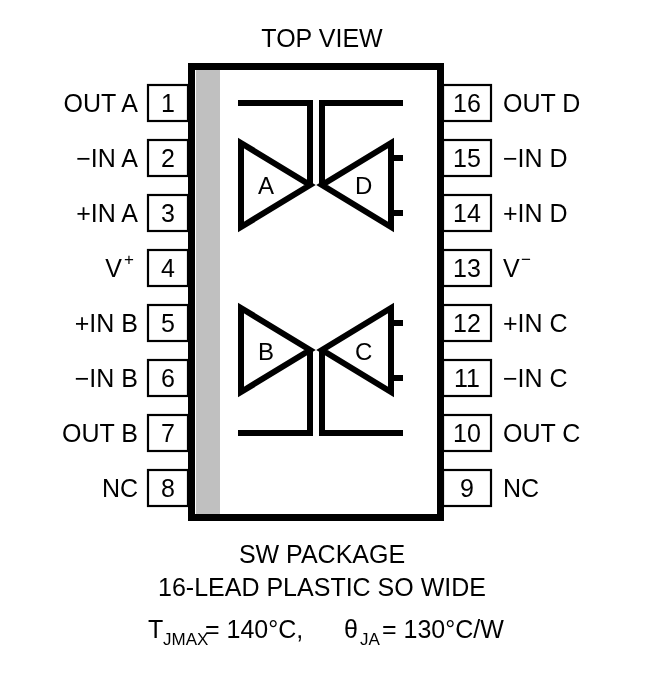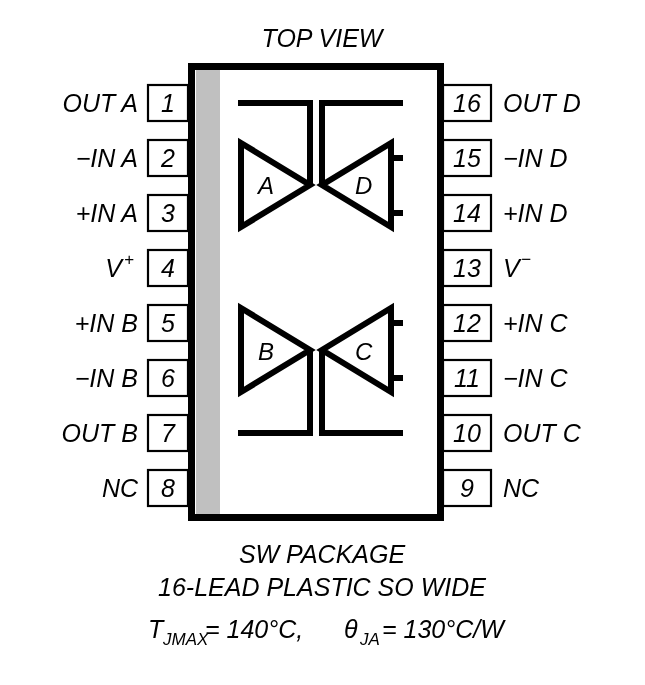--- a/index.html
+++ b/index.html
@@ -11,21 +11,20 @@
     width: 645px;
     height: 685px;
     font-family: "Liberation Sans", sans-serif;
     color: #000000;
     overflow: hidden;
   }
   #pinout-root {
     position: relative;
     width: 593px;
     height: 685px;
-    font-style: italic;
   }
   svg.diagram {
     display: block;
     width: 645px;
     height: 685px;
   }
   .ttl {
     font-family: "Liberation Sans", sans-serif;
     font-size: 25px;
     fill: #000000;

